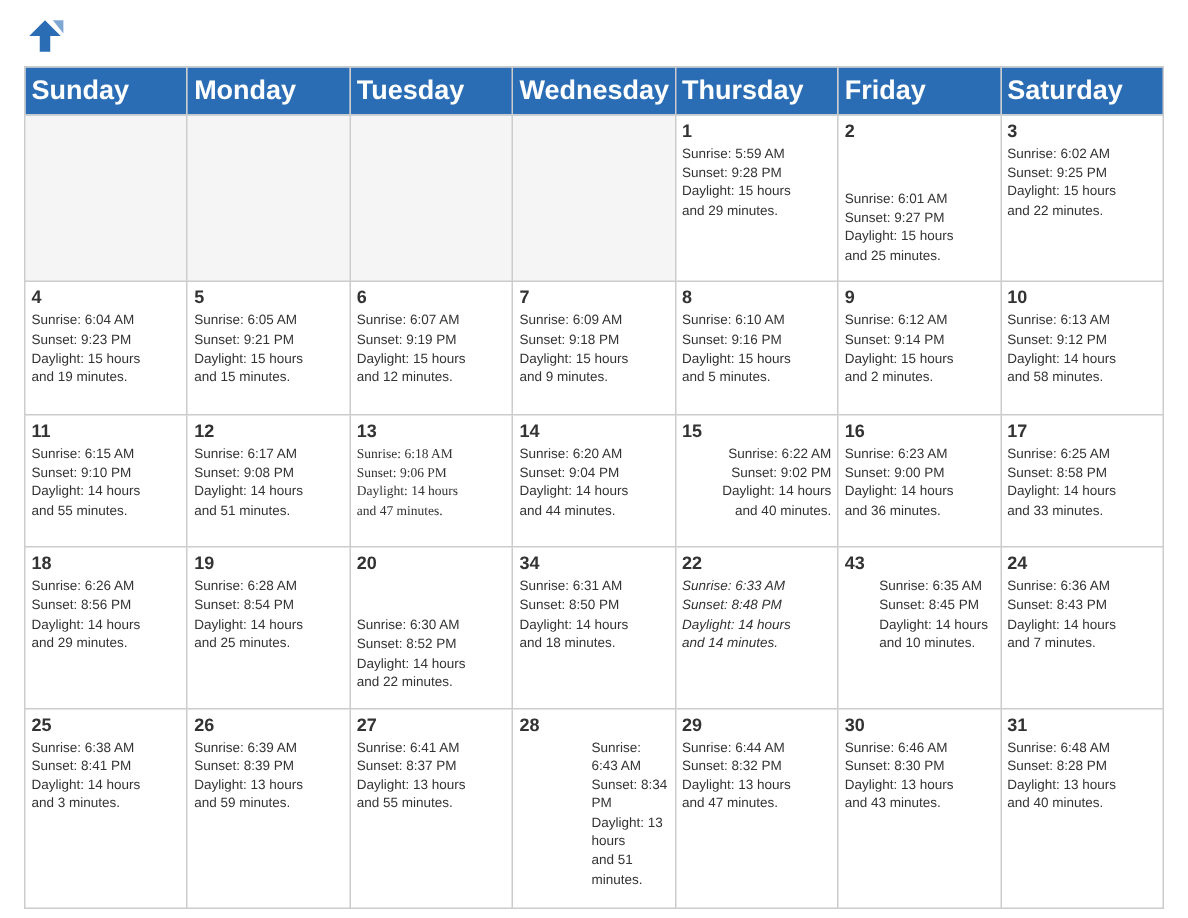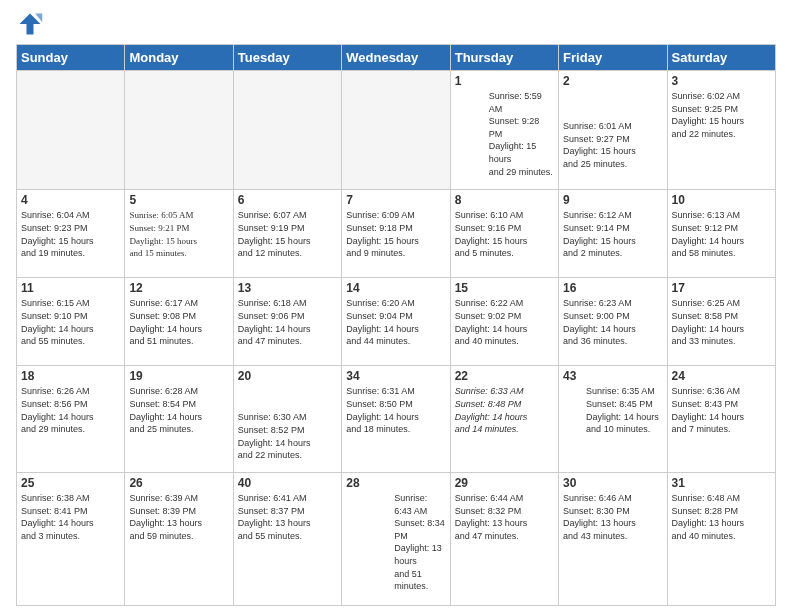--- a/index.html
+++ b/index.html
@@ -55,21 +55,21 @@
     }
     .calendar {
       flex: 1;
       border-collapse: collapse;
       width: 100%;
       table-layout: fixed;
     }
     .calendar th {
       background: #2a6db5;
       color: #fff;
-      font-size: 13px;
+      font-size: 18px;
       font-weight: bold;
       padding: 5px 4px;
       text-align: left;
       border: 1px solid #ccc;
     }
     .calendar td {
       border: 1px solid #ccc;
       vertical-align: top;
       padding: 3px 4px;
       font-size: 9.5px;
@@ -131,21 +131,21 @@
       </tr>
     </thead>
     <tbody id="calendar-body">
     <tr>
           <td class="empty"></td>
           <td class="empty"></td>
           <td class="empty"></td>
           <td class="empty"></td>
           <td>
             <span class="day-num">1</span>
-            <div class="day-info" style="white-space: pre-line; margin-left: 34px;">Sunrise: 5:59 AM
+            <div class="day-info" style="white-space: pre-line;">Sunrise: 5:59 AM
 Sunset: 9:28 PM
 Daylight: 15 hours
 and 29 minutes.</div>
           </td>
           <td>
             <span class="day-num">2</span>
             <div class="day-info" style="white-space: pre-line; margin-top: 32px;">Sunrise: 6:01 AM
 Sunset: 9:27 PM
 Daylight: 15 hours
 and 25 minutes.</div>
@@ -161,21 +161,21 @@
         <tr class="row-bg-light">
           <td>
             <span class="day-num">4</span>
             <div class="day-info" style="white-space: pre-line;">Sunrise: 6:04 AM
 Sunset: 9:23 PM
 Daylight: 15 hours
 and 19 minutes.</div>
           </td>
           <td>
             <span class="day-num">5</span>
-            <div class="day-info" style="white-space: pre-line; font-family: Liberation Serif, serif;">Sunrise: 6:05 AM
+            <div class="day-info" style="white-space: pre-line;">Sunrise: 6:05 AM
 Sunset: 9:21 PM
 Daylight: 15 hours
 and 15 minutes.</div>
           </td>
           <td>
             <span class="day-num">6</span>
             <div class="day-info" style="white-space: pre-line;">Sunrise: 6:07 AM
 Sunset: 9:19 PM
 Daylight: 15 hours
 and 12 minutes.</div>
@@ -219,35 +219,35 @@
           </td>
           <td>
             <span class="day-num">12</span>
             <div class="day-info" style="white-space: pre-line;">Sunrise: 6:17 AM
 Sunset: 9:08 PM
 Daylight: 14 hours
 and 51 minutes.</div>
           </td>
           <td>
             <span class="day-num">13</span>
-            <div class="day-info" style="white-space: pre-line;">Sunrise: 6:18 AM
+            <div class="day-info" style="white-space: pre-line; font-family: Liberation Serif, serif;">Sunrise: 6:18 AM
 Sunset: 9:06 PM
 Daylight: 14 hours
 and 47 minutes.</div>
           </td>
           <td>
             <span class="day-num">14</span>
             <div class="day-info" style="white-space: pre-line;">Sunrise: 6:20 AM
 Sunset: 9:04 PM
 Daylight: 14 hours
 and 44 minutes.</div>
           </td>
           <td>
             <span class="day-num">15</span>
-            <div class="day-info" style="white-space: pre-line;">Sunrise: 6:22 AM
+            <div class="day-info" style="white-space: pre-line; text-align: right;">Sunrise: 6:22 AM
 Sunset: 9:02 PM
 Daylight: 14 hours
 and 40 minutes.</div>
           </td>
           <td>
             <span class="day-num">16</span>
             <div class="day-info" style="white-space: pre-line;">Sunrise: 6:23 AM
 Sunset: 9:00 PM
 Daylight: 14 hours
 and 36 minutes.</div>
@@ -320,21 +320,21 @@
 and 3 minutes.</div>
           </td>
           <td>
             <span class="day-num">26</span>
             <div class="day-info" style="white-space: pre-line;">Sunrise: 6:39 AM
 Sunset: 8:39 PM
 Daylight: 13 hours
 and 59 minutes.</div>
           </td>
           <td>
-            <span class="day-num">40</span>
+            <span class="day-num">27</span>
             <div class="day-info" style="white-space: pre-line;">Sunrise: 6:41 AM
 Sunset: 8:37 PM
 Daylight: 13 hours
 and 55 minutes.</div>
           </td>
           <td>
             <span class="day-num">28</span>
             <div class="day-info" style="white-space: pre-line; margin-left: 48px;">Sunrise: 6:43 AM
 Sunset: 8:34 PM
 Daylight: 13 hours

